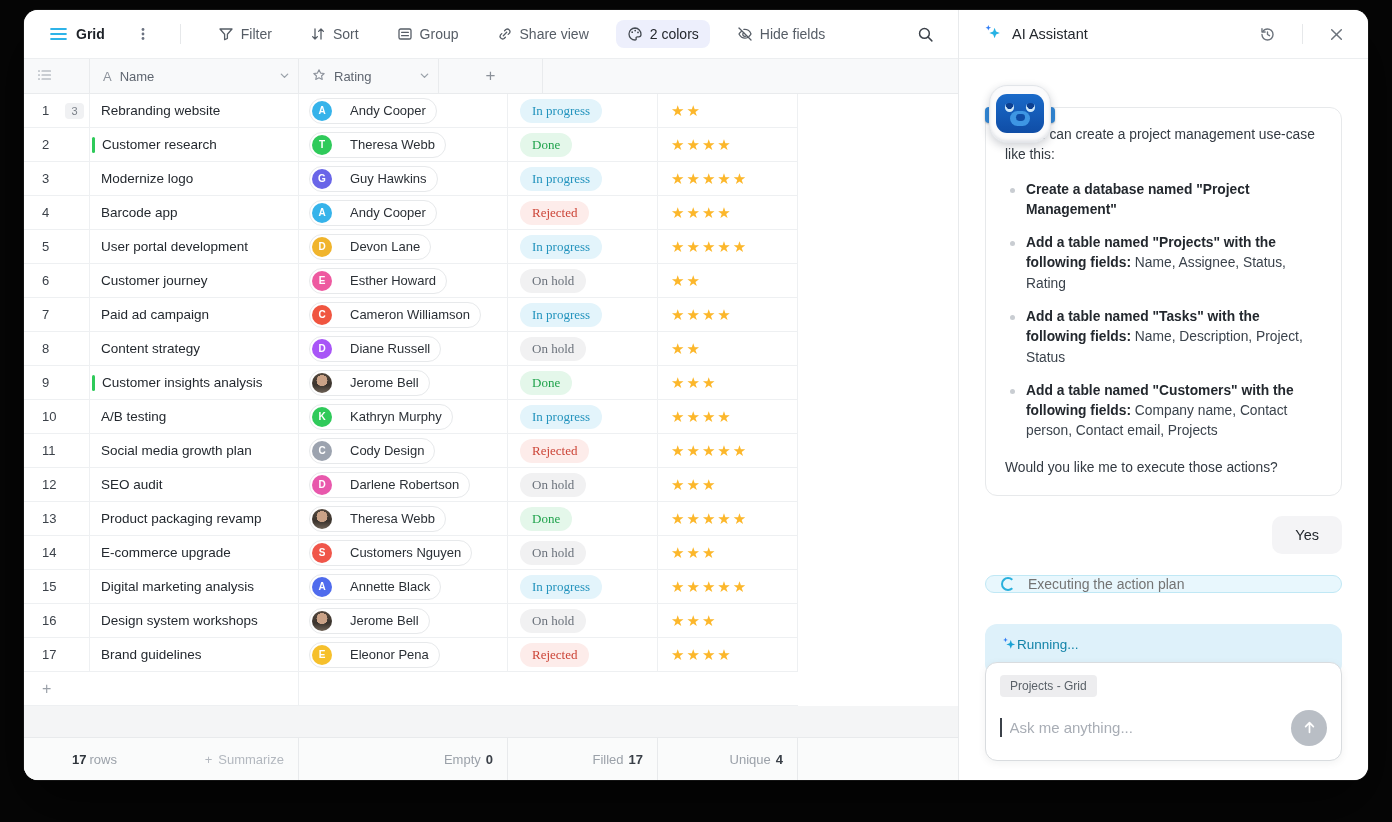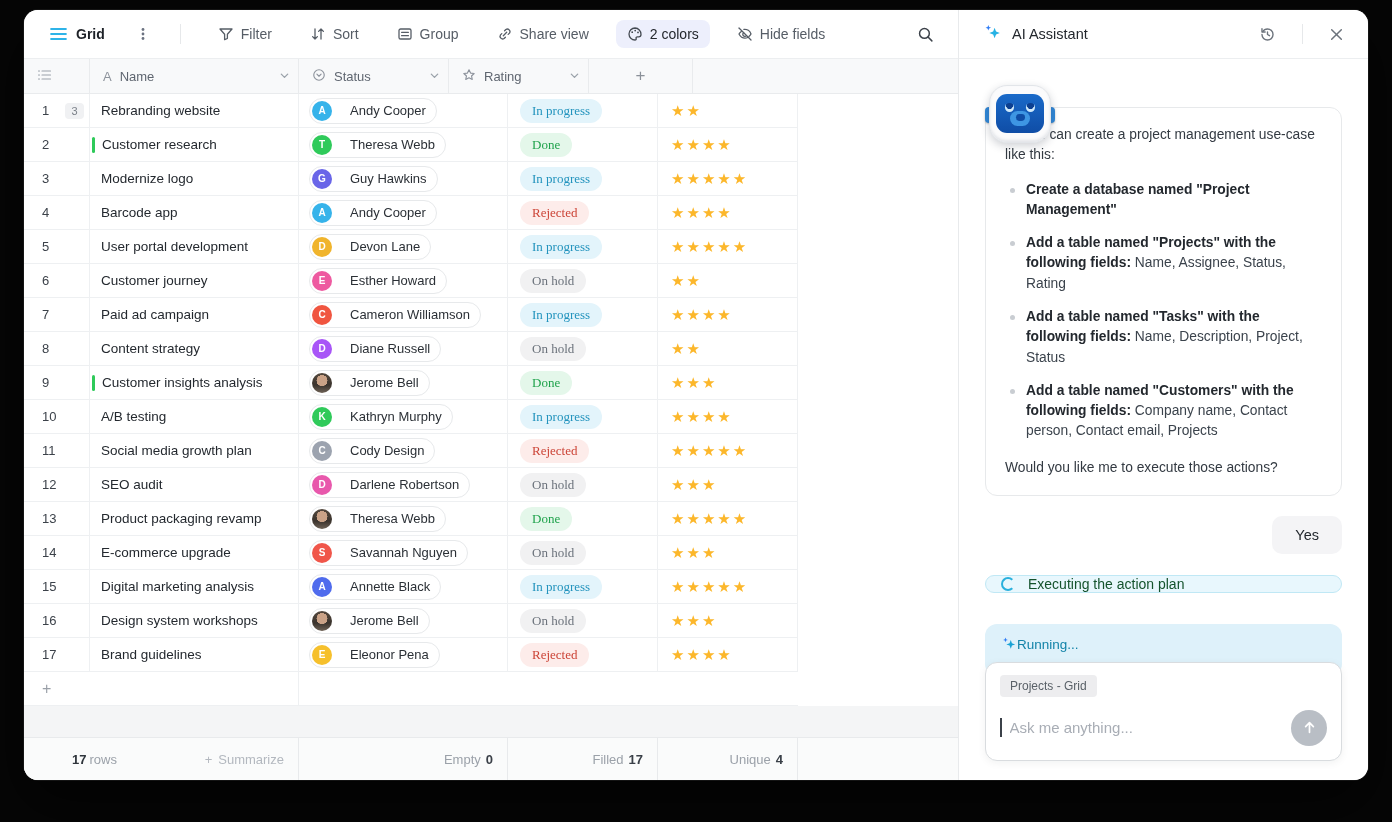--- a/index.html
+++ b/index.html
@@ -88,21 +88,21 @@
   .card{border:1px solid #e7e9eb;border-radius:12px;padding:17px 19px;font-size:13.8px;line-height:1.47;color:#333a42;}
   .bullets{margin-top:14px;display:flex;flex-direction:column;gap:13px;}
   .bullet{display:flex;}
   .dot{width:5px;height:5px;border-radius:50%;background:#c9cdd2;margin:8px 11px 0 5px;flex-shrink:0;}
   .bb{font-weight:700;color:#23282e;}
   .br{color:#3b434c;}
   .outro{margin-top:16px;}
   .yesbtn{margin:20px 0 0 auto;border:none;background:#f4f4f6;border-radius:10px;padding:11px 23px;
     font-family:inherit;font-size:14.5px;color:#23282e;cursor:pointer;}
   .execbanner{margin-top:21px;height:42px;display:flex;align-items:center;gap:13px;background:#e8f7fd;
-    border:1px solid #c0e8f5;border-radius:10px;padding:0 15px;color:#14532d;font-size:14px;box-sizing:border-box;}
+    border:1px solid #c0e8f5;border-radius:10px;padding:0 15px;color:#737373;font-size:14px;box-sizing:border-box;}
   .spinner{width:14px;height:14px;border-radius:50%;border:2.5px solid #29b0dd;border-right-color:transparent;box-sizing:border-box;}
   .runwrap{margin-top:31px;}
   .runbox{background:#def1fa;border-radius:12px;height:52px;display:flex;align-items:flex-start;padding:12px 16px 0;box-sizing:border-box;}
   .runlabel{color:#1283a8;font-size:13.5px;font-weight:500;padding-top:1px;}
   .inputcard{position:relative;margin-top:-14px;background:#fff;border:1px solid #d9dcdf;border-radius:12px;
     padding:12px 14px 14px;box-shadow:0 2px 8px rgba(20,30,40,.06);}
   .tagpill{display:inline-block;background:#ededef;color:#5a6168;font-size:12px;padding:4px 10px;border-radius:4px;}
   .inputrow{margin-top:13px;display:flex;align-items:center;gap:8px;}
   .caret{width:1.5px;height:19px;background:#3b4149;flex-shrink:0;}
   .askinput{flex:1;border:none;outline:none;background:transparent;font-family:inherit;font-size:15px;color:#23282e;padding:0;min-width:0;}
@@ -206,30 +206,20 @@
               <path d="M1.5 3h1M1.5 7h1M1.5 11h1M5 3h8.5M5 7h8.5M5 11h8.5"></path>
             </svg></span>
       </div>
       <div class="hcell c1">
         <span class="aicon">A</span>
         <span>Name</span>
         <span class="chev"><svg width="11" height="11" viewBox="0 0 12 12" fill="none" stroke="#9aa1a9" stroke-width="1.4" stroke-linecap="round" stroke-linejoin="round">
               <path d="M2.5 4.5L6 8l3.5-3.5"></path>
             </svg></span>
       </div>
-      <div class="hcell c3">
-        <span><svg width="14" height="14" viewBox="0 0 16 16" fill="none" stroke="#8d939c" stroke-width="1.3" stroke-linecap="round" stroke-linejoin="round">
-              <circle cx="8" cy="8" r="6"></circle>
-              <path d="M5.6 7l2.4 2.4L10.4 7"></path>
-            </svg></span>
-        <span>Status</span>
-        <span class="chev"><svg width="11" height="11" viewBox="0 0 12 12" fill="none" stroke="#9aa1a9" stroke-width="1.4" stroke-linecap="round" stroke-linejoin="round">
-              <path d="M2.5 4.5L6 8l3.5-3.5"></path>
-            </svg></span>
-      </div>
       <div class="hcell c4">
         <span><svg width="14" height="14" viewBox="0 0 16 16" fill="none" stroke="#8d939c" stroke-width="1.3" stroke-linejoin="round">
               <path d="M8 2l1.8 3.8 4.1.5-3 2.8.8 4L8 11.2 4.3 13.1l.8-4-3-2.8 4.1-.5z"></path>
             </svg></span>
         <span>Rating</span>
         <span class="chev"><svg width="11" height="11" viewBox="0 0 12 12" fill="none" stroke="#9aa1a9" stroke-width="1.4" stroke-linecap="round" stroke-linejoin="round">
               <path d="M2.5 4.5L6 8l3.5-3.5"></path>
             </svg></span>
       </div>
       <div class="hcell c5 hplus">
@@ -543,21 +533,21 @@
       <span class="rnum">14</span>
 
     </div>
     <div class="cell c1">
 
       <span class="tname">E-commerce upgrade</span>
     </div>
     <div class="cell c2">
       <span class="chip">
         <span class="avatar" style="background: rgb(240, 86, 74);">S</span>
-        <span class="aname">Savannah Nguyen</span>
+        <span class="aname">Customers Nguyen</span>
       </span>
     </div>
     <div class="cell c3">
       <span class="pillst" style="background: rgb(241, 241, 242); color: rgb(107, 114, 123);">On hold</span>
     </div>
     <div class="cell c4">
       <span class="stars" style="color: rgb(252, 183, 43);">★★★</span>
     </div>
   </div>
 

